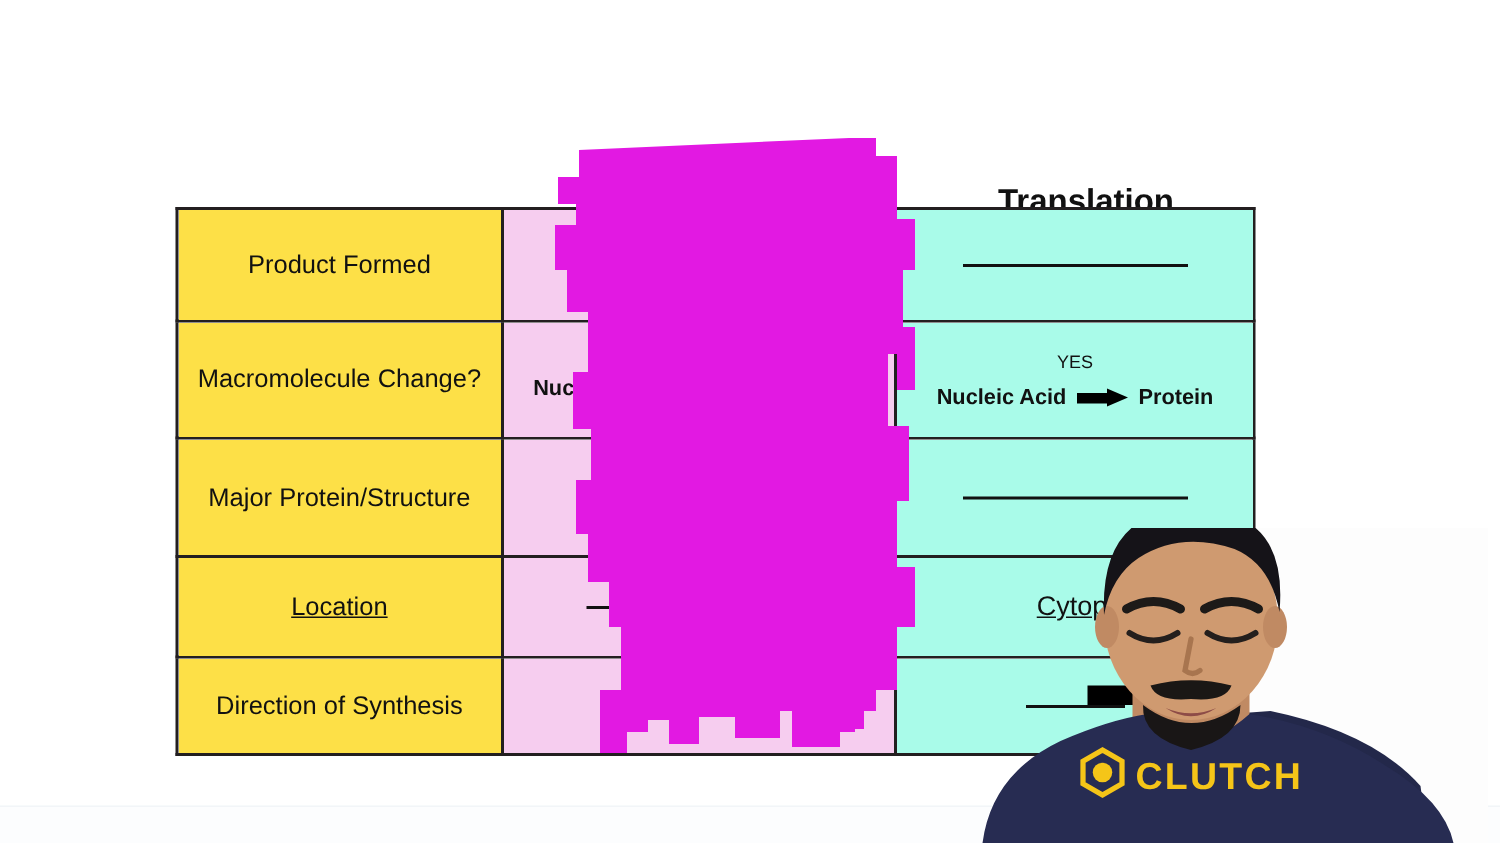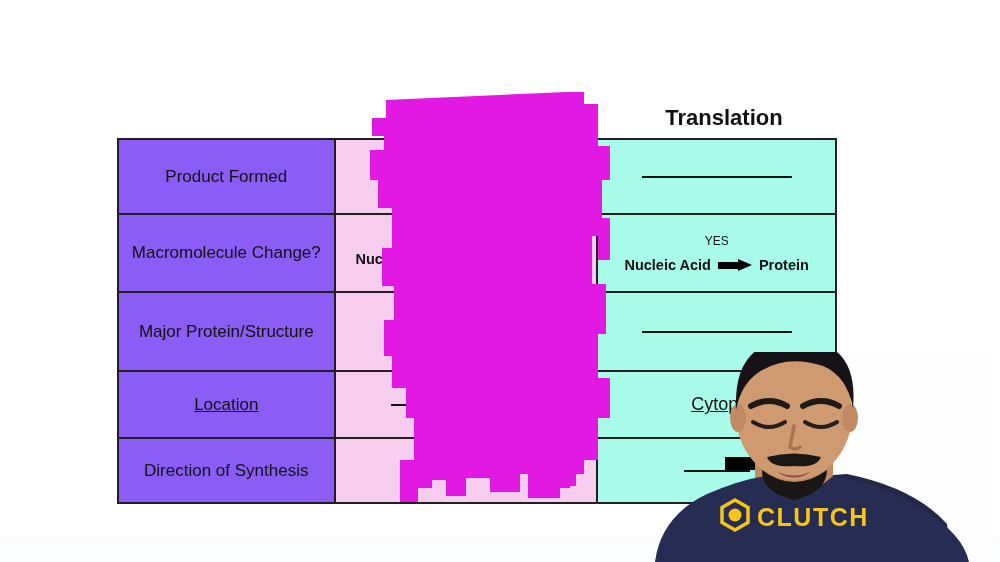--- a/index.html
+++ b/index.html
@@ -63,20 +63,21 @@
   }
 
   
   .col-header {
     position: absolute;
     font-size: 22px;
     font-weight: bold;
     color: #111111;
     text-align: center;
     white-space: nowrap;
+    margin-top: 16px;
   }
   #header-transcription { left: 360px; top: 104px; width: 250px; }
   #header-translation   { left: 611px; top: 105px; width: 226px; }
 
   
   #compare-table {
     position: absolute;
     left: 117px;
     top: 138px;
     width: 720px;
@@ -85,21 +86,21 @@
   }
   #compare-table td {
     border: 2px solid #231f20;
     padding: 0;
     vertical-align: middle;
     text-align: center;
     font-size: 17px;
     color: #111111;
     position: relative;
   }
-  .c-label { width: 206px; background: #8b5cf6; }
+  .c-label { width: 206px; background: #fde047; }
   .c-trans { width: 250px; background: #f6cdef; }
   .c-tran2 { width: 227px; background: #a9fbe9; }
 
   .r1 td { height: 75px; }
   .r2 td { height: 78px; }
   .r3 td { height: 79px; }
   .r4 td { height: 67px; text-decoration: underline; }
   .r5 td { height: 65px; margin-top: 24px; }
 
   .cell-text { font-size: 17px; line-height: 1.25; }

